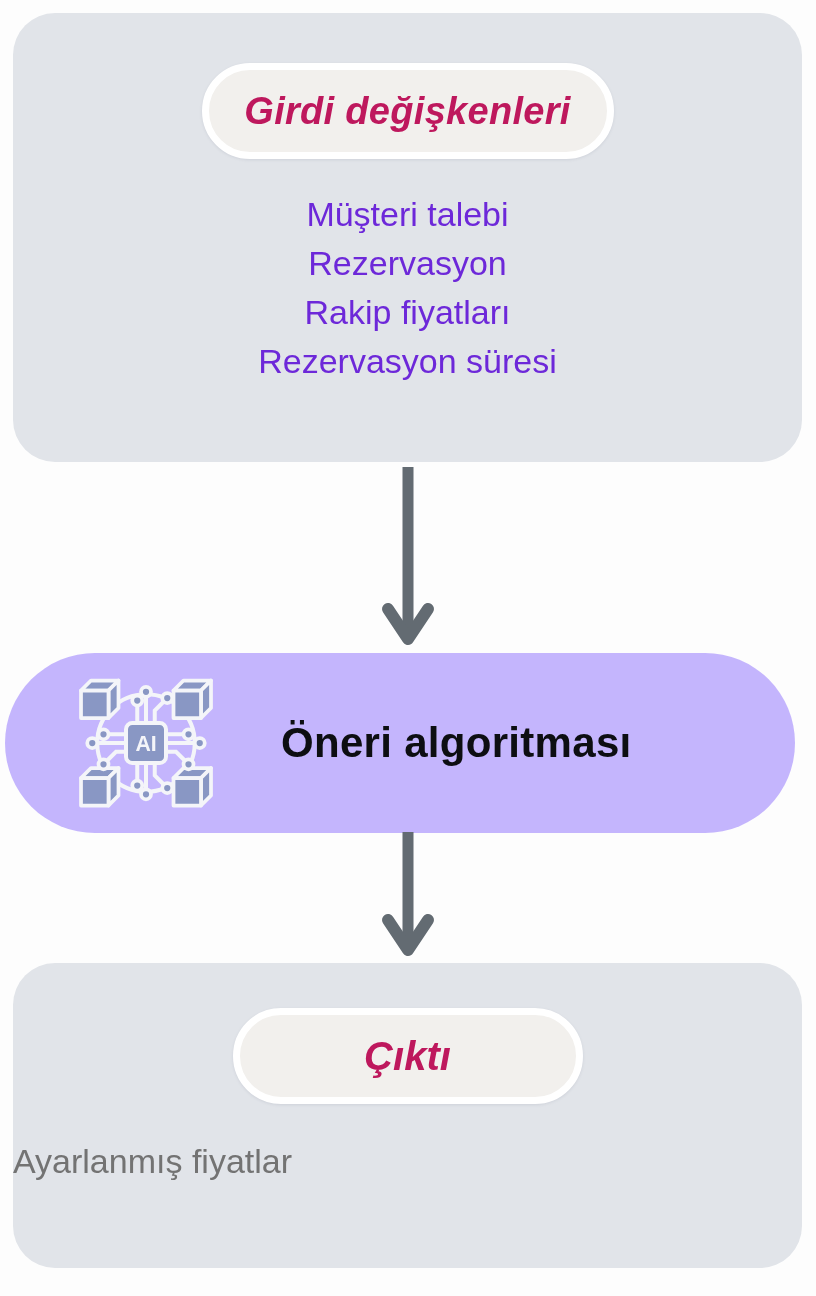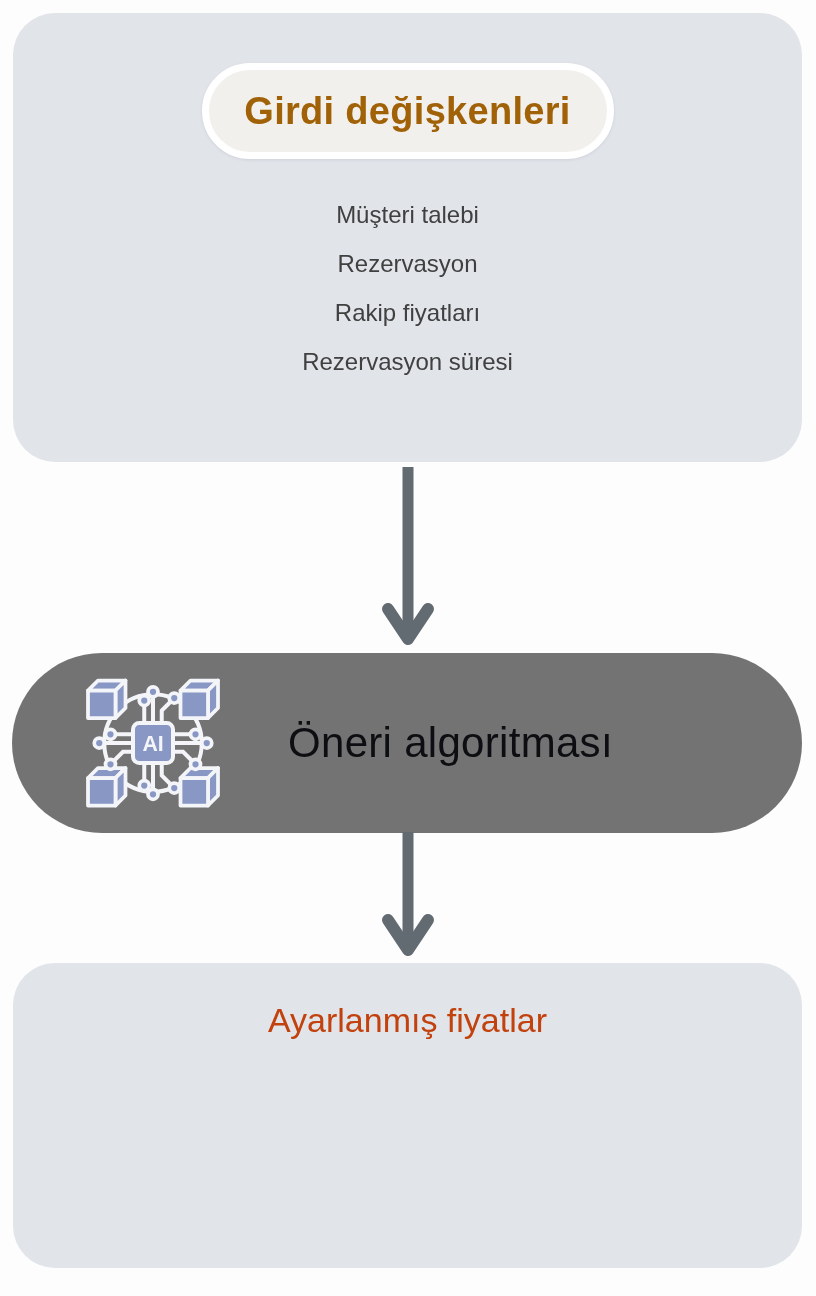--- a/index.html
+++ b/index.html
@@ -22,52 +22,53 @@
   .panel-output { top: 963px; height: 305px; }
 
   .pill-label {
     box-sizing: border-box;
     margin: 0 auto;
     background: #f2f0ed;
     border: 7px solid #ffffff;
     border-radius: 52px;
     display: flex; align-items: center; justify-content: center;
     font-weight: bold;
-    color: #a16207;
+    color: #be185d;
     box-shadow: 0 1px 3px rgba(120,130,150,0.18);
+    font-style: italic;
   }
   .panel-input  .pill-label { width: 412px; height: 96px; margin-top: 50px; font-size: 38px; letter-spacing: 0.3px; }
   .panel-output .pill-label { width: 350px; height: 96px; margin-top: 45px; font-size: 40px; }
 
   .item-list {
     margin-top: 31px;
     text-align: center;
-    font-size: 24px;
+    font-size: 34px;
     line-height: 49px;
-    color: #404040;
+    color: #6d28d9;
   }
   .output-text {
     margin-top: 38px;
-    text-align: center;
+    text-align: left;
     font-size: 34px;
-    color: #c2410c;
+    color: #737373;
   }
 
   .process-pill {
     position: absolute;
-    left: 12px; top: 653px;
+    left: 5px; top: 653px;
     width: 790px; height: 180px;
     border-radius: 92px;
-    background: #737373;
+    background: #c4b5fd;
     display: flex; align-items: center;
   }
   .process-icon { width: 150px; height: 150px; margin-left: 66px; flex: 0 0 auto; }
   .process-label {
     font-size: 42px;
-    font-weight: normal;
+    font-weight: bold;
     color: #0d0e12;
     margin-left: 60px;
     letter-spacing: 0.3px;
   }
 
   .arrow { position: absolute; left: 378px; }
   .arrow-1 { top: 463px; }
   .arrow-2 { top: 830px; }
 </style>
 </head>
@@ -151,14 +152,17 @@
   </svg>
   <div class="process-label">Öneri algoritması</div>
 </div>
 
 <svg class="arrow arrow-2" width="60" height="134" viewBox="0 0 60 134">
   <line x1="30" y1="2" x2="30" y2="110" stroke="#636b72" stroke-width="11"></line>
   <polyline points="10,90 30,120 50,90" fill="none" stroke="#636b72" stroke-width="12" stroke-linecap="round" stroke-linejoin="round"></polyline>
 </svg>
 
 <div class="panel panel-output">
+  <div class="pill-label">
+    <span>Çıktı</span>
+  </div>
   <div class="output-text">Ayarlanmış fiyatlar</div>
 </div>
 
 </body></html>

